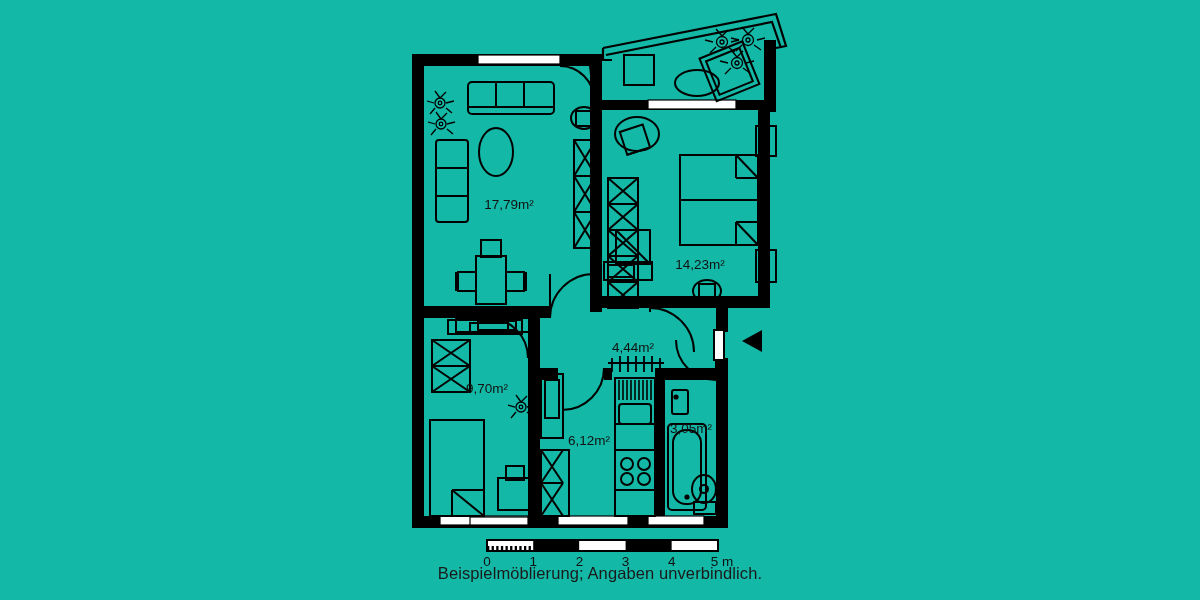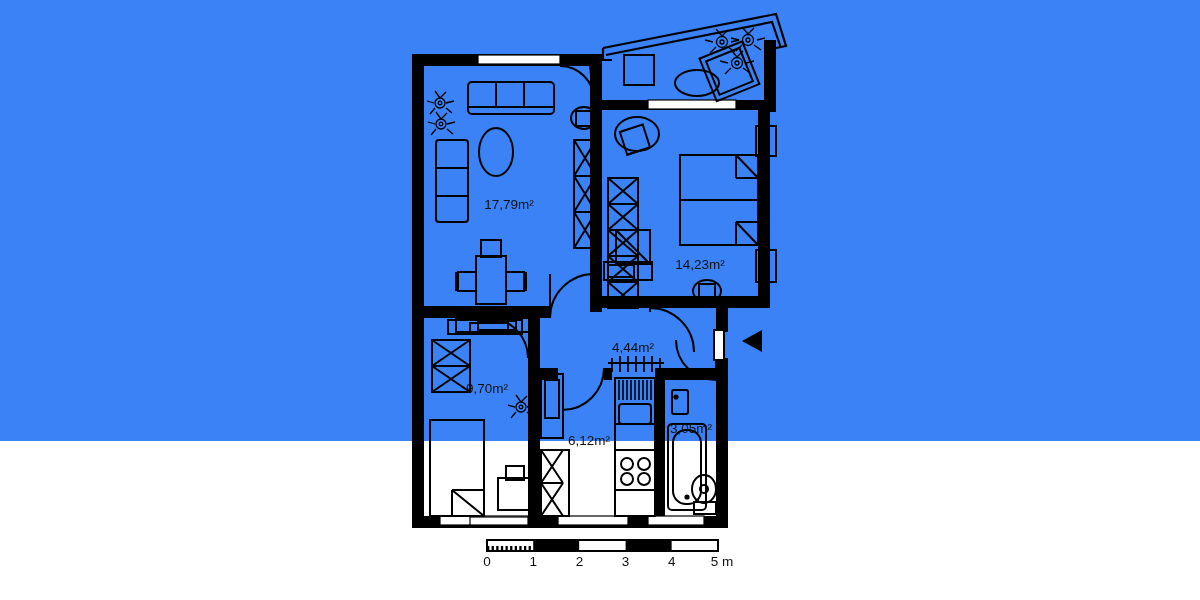--- a/index.html
+++ b/index.html
@@ -1,17 +1,17 @@
 <!DOCTYPE html>
 <html><head>
 <meta charset="utf-8">
 <style>
   html,body{margin:0;padding:0;background:#ffffff;}
   body{width:1200px;height:600px;overflow:hidden;font-family:"Liberation Sans",sans-serif;}
-  #stage{position:relative;width:1200px;height:441px;background:#3b82f6;}
+  #stage{position:relative;width:1200px;height:600px;background:#14b8a6;}
   #plan{position:absolute;left:0;top:0;width:1200px;height:600px;}
   .cap{position:absolute;left:0;top:564px;width:1200px;text-align:center;
        font-family:"Liberation Sans",sans-serif;font-size:16.5px;color:#1a1a1a;
        letter-spacing:.1px;white-space:nowrap;}
   .arealbl{font-family:"Liberation Sans",sans-serif;font-size:13.5px;fill:#111;}
   .scalelbl{font-family:"Liberation Sans",sans-serif;font-size:13.5px;fill:#111;}
 </style>
 </head>
 <body>
 
@@ -340,14 +340,15 @@
         <text class="scalelbl" x="533.2" y="566" text-anchor="middle">1</text>
         <text class="scalelbl" x="579.4" y="566" text-anchor="middle">2</text>
         <text class="scalelbl" x="625.6" y="566" text-anchor="middle">3</text>
         <text class="scalelbl" x="671.8" y="566" text-anchor="middle">4</text>
         <text class="scalelbl" x="722" y="566" text-anchor="middle">5 m</text>
       </g>
     </g>
 
   </svg>
 
+  <div class="cap">Beispielmöblierung; Angaben unverbindlich.</div>
 
 </div>
 
 </body></html>

